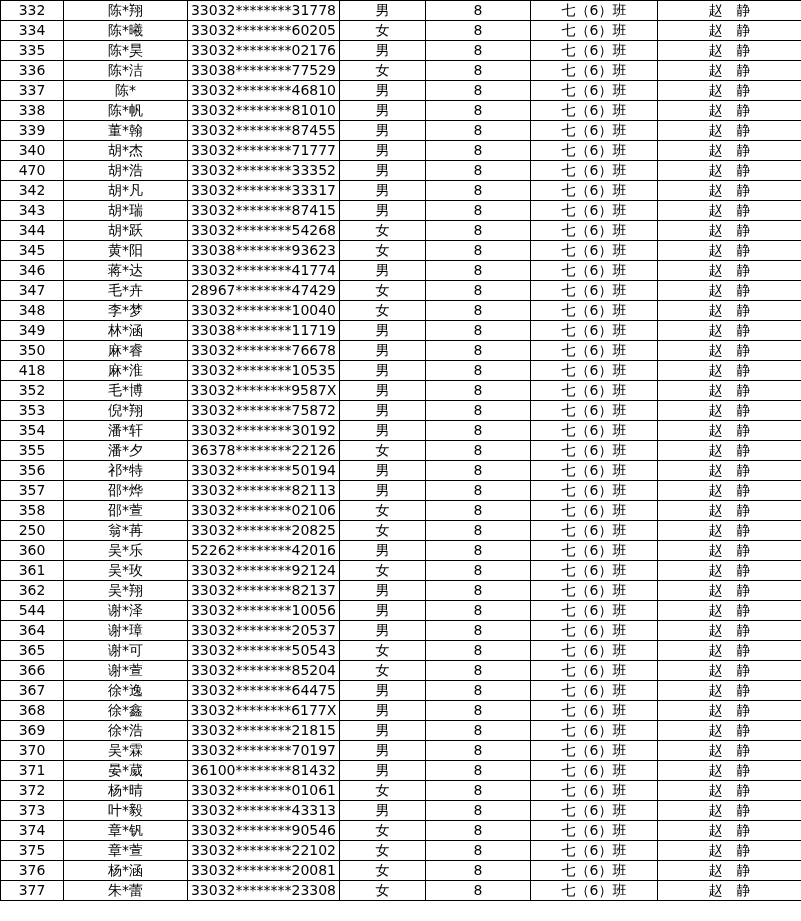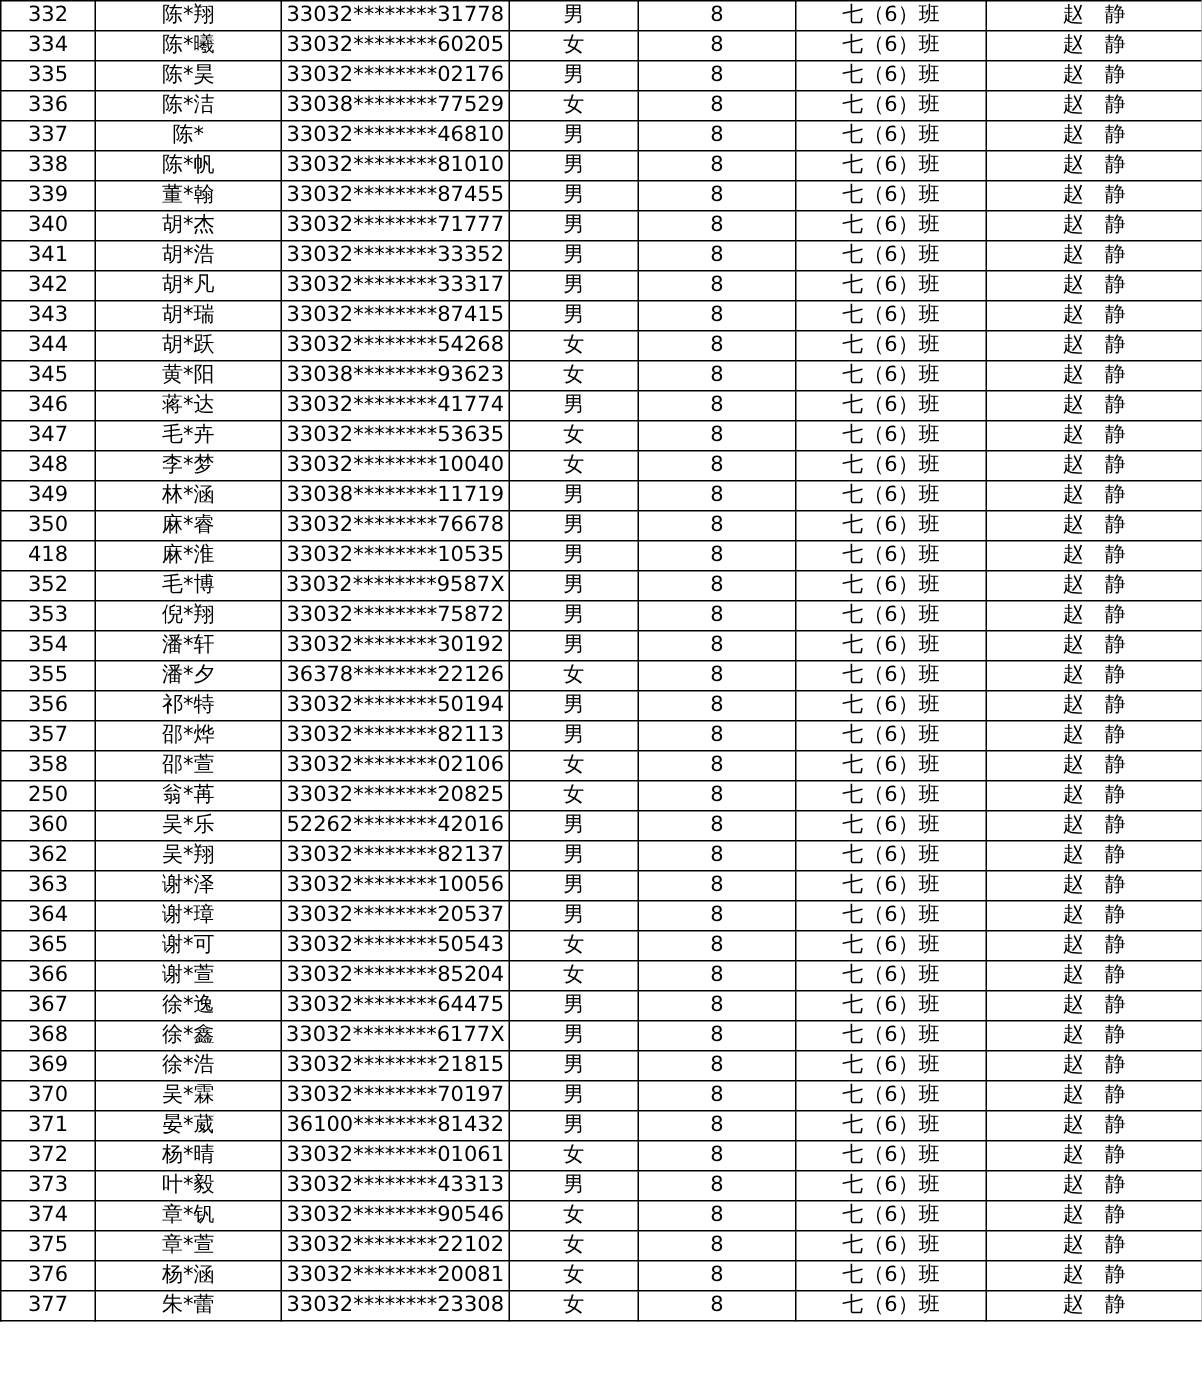--- a/index.html
+++ b/index.html
@@ -123,21 +123,21 @@
     <td class="cell-no">340</td>
     <td class="cell-cjk">胡*杰</td>
     <td class="cell-id">33032********71777</td>
     <td class="cell-cjk">男</td>
     <td class="cell-no">8</td>
     <td class="cell-cjk">七（6）班</td>
     <td class="cell-cjk">赵　静</td>
   </tr>
 
   <tr>
-    <td class="cell-no">341</td>
+    <td class="cell-no">470</td>
     <td class="cell-cjk">胡*浩</td>
     <td class="cell-id">33032********33352</td>
     <td class="cell-cjk">男</td>
     <td class="cell-no">8</td>
     <td class="cell-cjk">七（6）班</td>
     <td class="cell-cjk">赵　静</td>
   </tr>
 
   <tr>
     <td class="cell-no">342</td>
@@ -185,21 +185,21 @@
     <td class="cell-id">33032********41774</td>
     <td class="cell-cjk">男</td>
     <td class="cell-no">8</td>
     <td class="cell-cjk">七（6）班</td>
     <td class="cell-cjk">赵　静</td>
   </tr>
 
   <tr>
     <td class="cell-no">347</td>
     <td class="cell-cjk">毛*卉</td>
-    <td class="cell-id">33032********53635</td>
+    <td class="cell-id">28967********47429</td>
     <td class="cell-cjk">女</td>
     <td class="cell-no">8</td>
     <td class="cell-cjk">七（6）班</td>
     <td class="cell-cjk">赵　静</td>
   </tr>
 
   <tr>
     <td class="cell-no">348</td>
     <td class="cell-cjk">李*梦</td>
     <td class="cell-id">33032********10040</td>
@@ -322,33 +322,42 @@
   <tr>
     <td class="cell-no">360</td>
     <td class="cell-cjk">吴*乐</td>
     <td class="cell-id">52262********42016</td>
     <td class="cell-cjk">男</td>
     <td class="cell-no">8</td>
     <td class="cell-cjk">七（6）班</td>
     <td class="cell-cjk">赵　静</td>
   </tr>
 
+  <tr>
+    <td class="cell-no">361</td>
+    <td class="cell-cjk">吴*玫</td>
+    <td class="cell-id">33032********92124</td>
+    <td class="cell-cjk">女</td>
+    <td class="cell-no">8</td>
+    <td class="cell-cjk">七（6）班</td>
+    <td class="cell-cjk">赵　静</td>
+  </tr>
 
   <tr>
     <td class="cell-no">362</td>
     <td class="cell-cjk">吴*翔</td>
     <td class="cell-id">33032********82137</td>
     <td class="cell-cjk">男</td>
     <td class="cell-no">8</td>
     <td class="cell-cjk">七（6）班</td>
     <td class="cell-cjk">赵　静</td>
   </tr>
 
   <tr>
-    <td class="cell-no">363</td>
+    <td class="cell-no">544</td>
     <td class="cell-cjk">谢*泽</td>
     <td class="cell-id">33032********10056</td>
     <td class="cell-cjk">男</td>
     <td class="cell-no">8</td>
     <td class="cell-cjk">七（6）班</td>
     <td class="cell-cjk">赵　静</td>
   </tr>
 
   <tr>
     <td class="cell-no">364</td>

